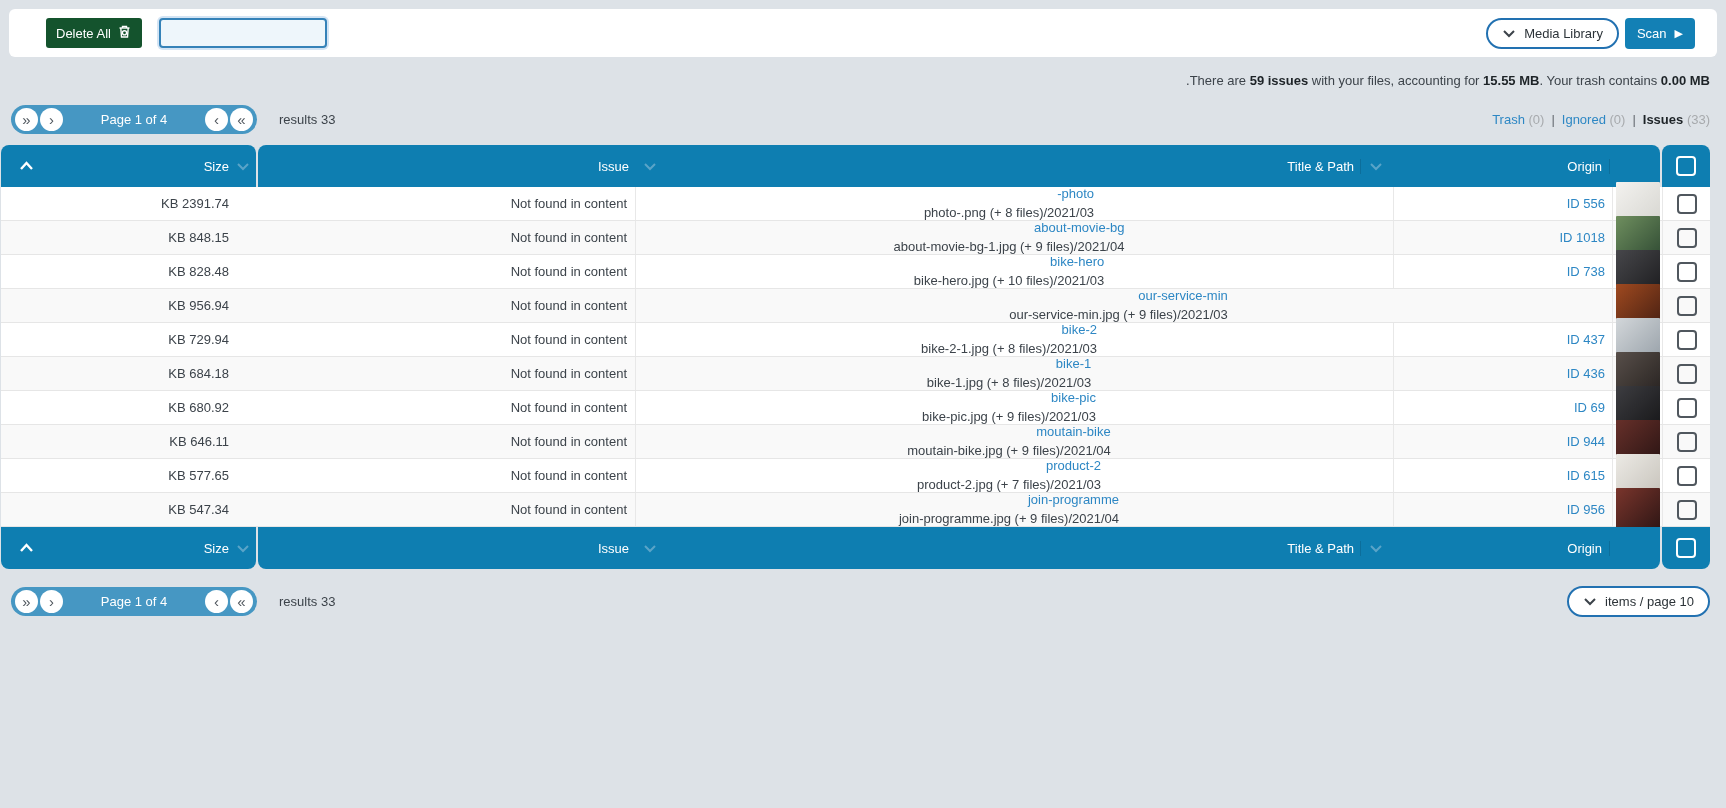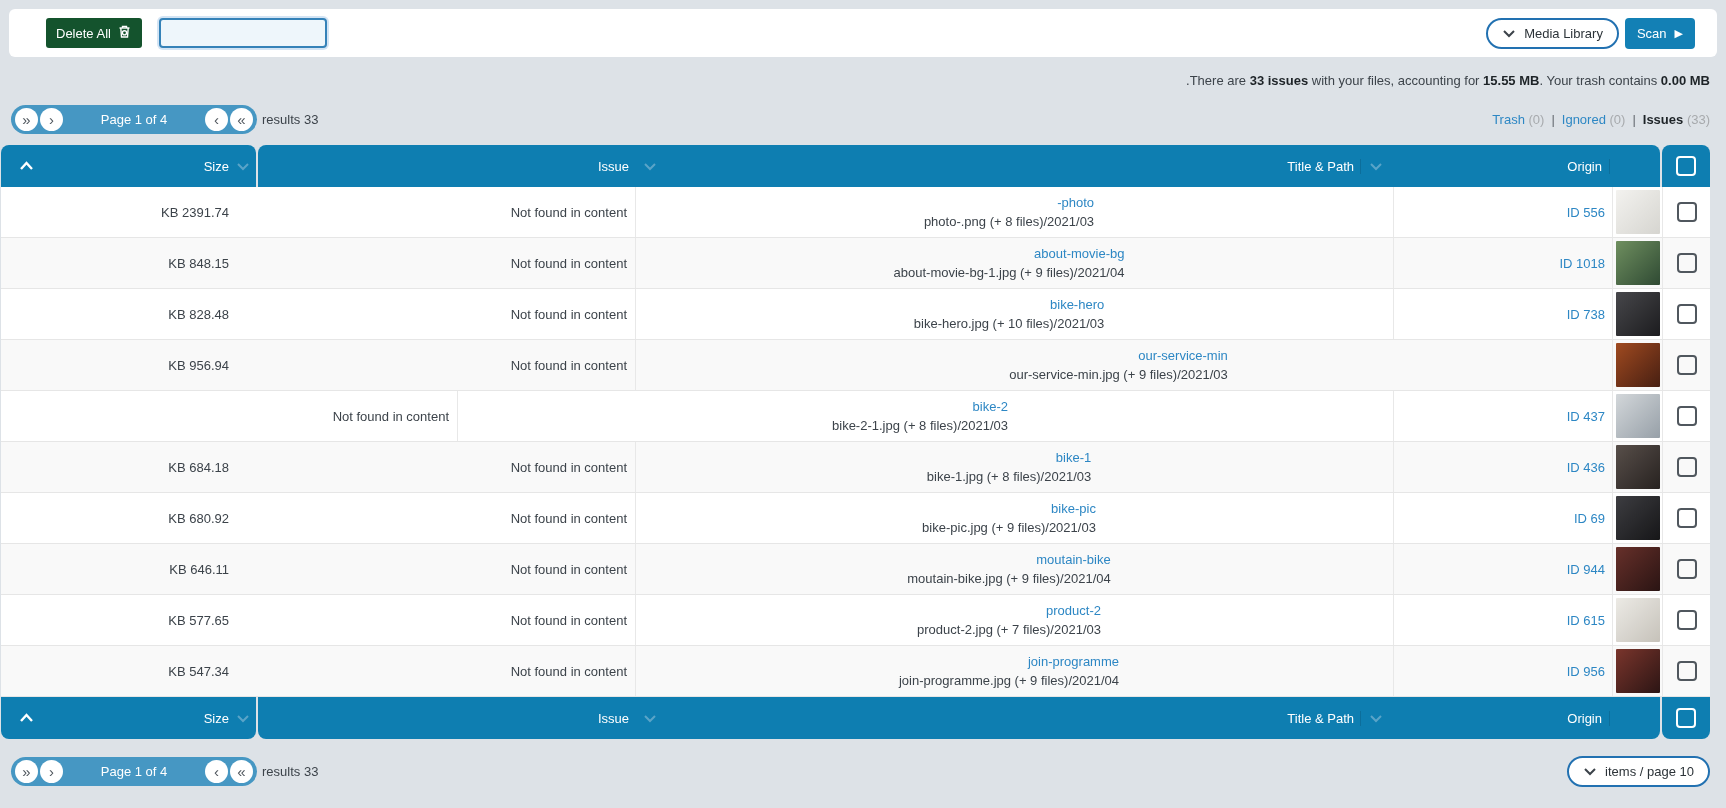--- a/index.html
+++ b/index.html
@@ -120,21 +120,21 @@
     margin:0 1px;
     padding:0;
     font-family:"Liberation Sans", sans-serif;
   }
   .pager-label {
     flex:1;
     text-align:center;
     color:#fff;
     font-size:13px;
   }
-  .results-label { margin-left:5px; color:#3c434a; }
+  .results-label { margin-left:22px; color:#3c434a; }
   .tabs { display:flex; align-items:center; gap:7px; }
   .tab-link { color:#2d87c4; text-decoration:none; cursor:pointer; }
   .tab-link.active { color:#1d2327; font-weight:bold; }
   .tab-count { color:#a7aaad; font-weight:normal; }
   .tab-sep { color:#646970; }
   
   .mc-table { margin:11px 16px 0 1px; }
   .t-head { display:flex; height:42px; color:#fff; }
   .t-head .seg { display:flex; align-items:center; background:#0e7eb1; height:100%; }
   .t-head.top .seg1 { border-radius:8px 8px 0 0; }
@@ -160,21 +160,21 @@
   .hdr-checkbox {
     width:20px; height:20px;
     border:2px solid #ffffff;
     border-radius:4px;
     background:transparent;
     cursor:pointer;
   }
   
   .t-row {
     display:flex;
-    height:51px;
+    height:34px;
     background:#ffffff;
     border-bottom:1px solid #e6e6e6;
     align-items:stretch;
   }
   .t-row.alt { background:#f9f9f9; }
   .t-row > div { display:flex; align-items:center; }
   .t-row .col-size { justify-content:flex-end; }
   .t-row .col-issue { justify-content:flex-end; padding-right:8px; }
   .t-row .col-issue-sort { border-left:1px solid #e8e8e8; }
   .t-row .col-title { justify-content:center; }
@@ -237,21 +237,21 @@
       <span>Media Library</span>
     </div>
     <button class="btn-scan">
       <span>Scan</span>
       <span class="play-glyph">▶</span>
     </button>
   </div>
 </div>
 
 <div class="status-line">
-  <span>.There are </span><b>33 issues</b><span> with your files, accounting for </span><b>15.55 MB</b><span>. Your trash contains </span><b>0.00 MB</b>
+  <span>.There are </span><b>59 issues</b><span> with your files, accounting for </span><b>15.55 MB</b><span>. Your trash contains </span><b>0.00 MB</b>
 </div>
 
 <div class="pagerow">
   <div class="pagerow-left">
     <div class="pager-pill">
       <button class="pager-btn">»</button>
       <button class="pager-btn">›</button>
       <span class="pager-label">Page 1 of 4</span>
       <button class="pager-btn">‹</button>
       <button class="pager-btn">«</button>
@@ -389,20 +389,21 @@
     <div class="col-title-sort"></div>
     <div class="col-thumb">
       <div class="thumb" style="background: linear-gradient(135deg, rgb(160, 74, 32), rgb(71, 31, 18));"></div>
     </div>
     <div class="col-check">
       <div class="row-checkbox"></div>
     </div>
   </div>
       <div class="t-row">
     <div class="col-expand"></div>
+    <div class="col-size">KB 729.94</div>
     <div class="col-sort"></div>
     <div class="col-issue">Not found in content</div>
     <div class="col-issue-sort"></div>
     <div class="col-title">
       <div class="title-cell">
         <a class="title-link">bike-2</a>
         <span class="path-text">bike-2-1.jpg (+ 8 files)/2021/03</span>
       </div>
     </div>
     <div class="col-title-sort"></div>

